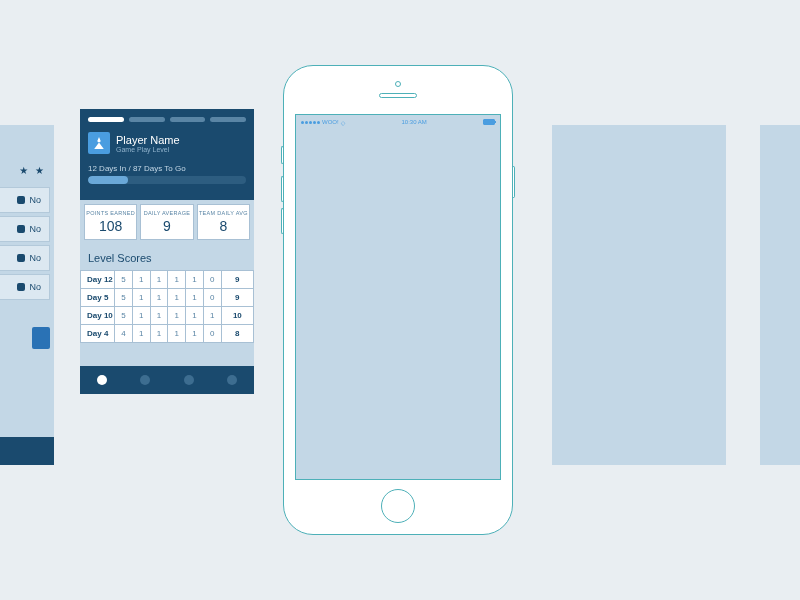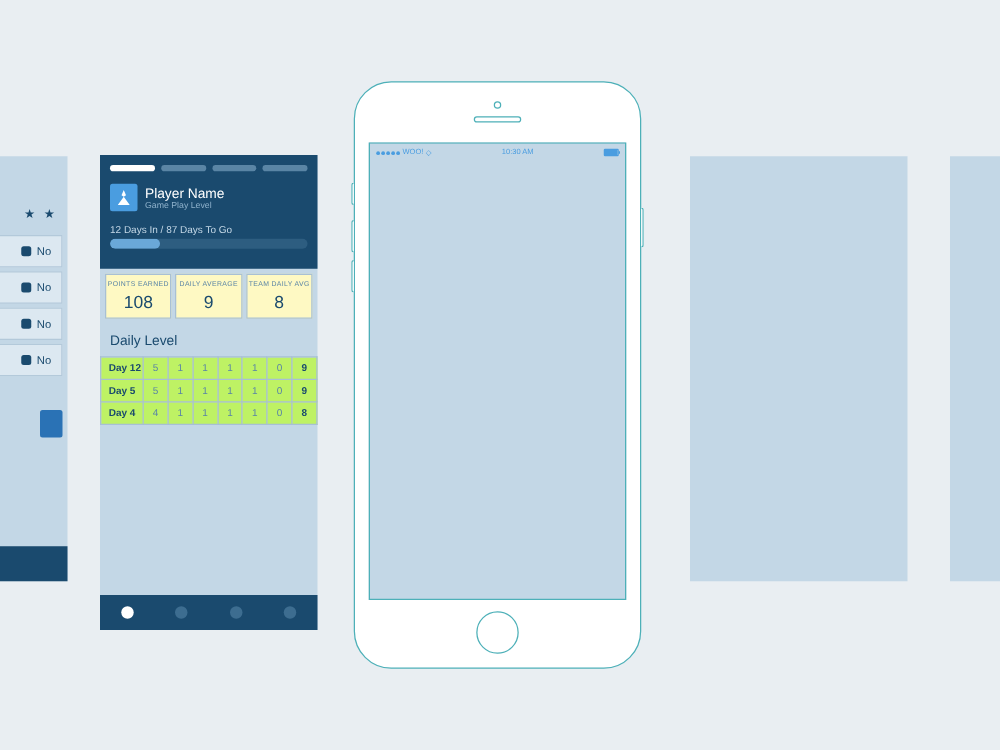--- a/index.html
+++ b/index.html
@@ -50,22 +50,22 @@
     float: right;
   }
   .screen1 .tabbar {
     position: absolute; bottom: 0; left: 0; right: 0;
     height: 28px; background: #1a4a6e;
   }
 
   
   .screen2 {
     position: absolute;
-    left: 80px; top: 124px;
-    width: 174px; height: 380px;
+    left: 80px; top: 109px;
+    width: 174px; height: 285px;
     background: #c3d7e6;
     font-size: 9px;
     color: #1a4a6e;
   }
   .s2-header {
     background: #1a4a6e;
     padding: 8px 8px 16px 8px;
     color: #fff;
   }
   .s2-tabs { display: flex; gap: 5px; margin-bottom: 10px; }
@@ -86,31 +86,31 @@
     clip-path: polygon(50% 0, 65% 35%, 50% 45%, 35% 35%, 50% 0, 50% 45%, 90% 100%, 10% 100%, 50% 45%);
   }
   .s2-name { font-size: 11px; font-weight: 400; color:#fff; }
   .s2-sub { font-size: 7px; color: #8fb2cc; }
   .s2-progress-label { font-size: 8px; margin-bottom: 3px; color:#c3d7e6;}
   .s2-bar { height: 8px; background: #2d5d80; border-radius: 4px; overflow: hidden; }
   .s2-bar-fill { height: 100%; width: 25%; background: #6aa8d8; border-radius: 4px; }
 
   .s2-stats { display: flex; gap: 3px; padding: 4px; }
   .s2-stat {
-    flex: 1; background: #fef9c3; border: 1px solid #a8c0d4;
+    flex: 1; background: #ffffff; border: 1px solid #a8c0d4;
     text-align: center; padding: 5px 0;
   }
   .s2-stat .lbl { font-size: 5.5px; letter-spacing: 0.3px; color: #5a85a5; }
   .s2-stat .val { font-size: 14px; color: #1a4a6e; margin-top: 2px; font-weight: 300;}
 
   .s2-section-title { font-size: 11px; padding: 8px 8px 6px 8px; font-weight: 500;}
   .s2-table { width: 100%; border-collapse: collapse; }
   .s2-table td {
     border: 1px solid #a8c0d4;
-    background: #bef264;
+    background: #ffffff;
     text-align: center;
     font-size: 8px;
     padding: 4px 0;
     color: #5a85a5;
   }
   .s2-table td:first-child {
     text-align: left; padding-left: 6px; font-weight: 600; color: #1a4a6e;
     width: 34px;
   }
   .s2-table td:last-child { font-weight: 700; color: #1a4a6e; }
@@ -226,21 +226,21 @@
     <div class="s2-stat">
       <div class="lbl">DAILY AVERAGE</div>
       <div class="val">9</div>
     </div>
     <div class="s2-stat">
       <div class="lbl">TEAM DAILY AVG</div>
       <div class="val">8</div>
     </div>
   </div>
 
-  <div class="s2-section-title">Daily Level</div>
+  <div class="s2-section-title">Level Scores</div>
   <table class="s2-table">
     <tbody id="scores-body">
         <tr>
           <td>Day 12</td>
           <td>5</td>
           <td>1</td>
           <td>1</td>
           <td>1</td>
           <td>1</td>
           <td>0</td>
@@ -248,20 +248,30 @@
         </tr>
         <tr>
           <td>Day 5</td>
           <td>5</td>
           <td>1</td>
           <td>1</td>
           <td>1</td>
           <td>1</td>
           <td>0</td>
           <td>9</td>
+        </tr>
+        <tr>
+          <td>Day 10</td>
+          <td>5</td>
+          <td>1</td>
+          <td>1</td>
+          <td>1</td>
+          <td>1</td>
+          <td>1</td>
+          <td>10</td>
         </tr>
         <tr>
           <td>Day 4</td>
           <td>4</td>
           <td>1</td>
           <td>1</td>
           <td>1</td>
           <td>1</td>
           <td>0</td>
           <td>8</td>

